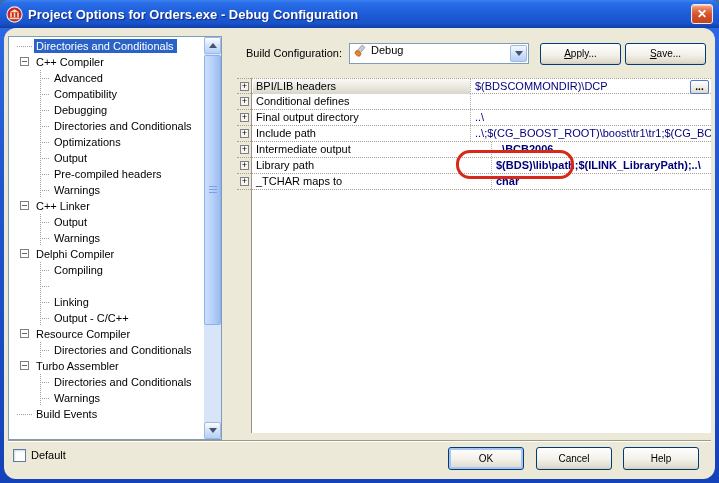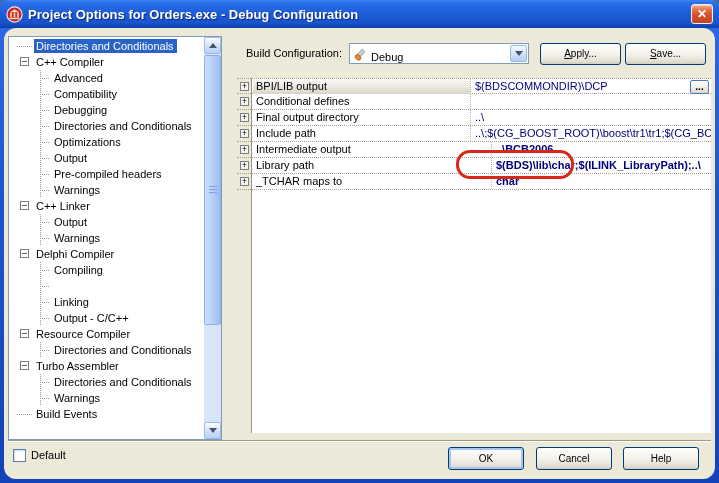--- a/index.html
+++ b/index.html
@@ -45,21 +45,21 @@
   .sb-btn.up{top:0;} .sb-btn.down{bottom:0;}
   .tri-up{width:0;height:0;border:4px solid transparent;border-bottom:5px solid #44546e;margin-top:-4px;}
   .tri-down{width:0;height:0;border:4px solid transparent;border-top:5px solid #44546e;margin-bottom:-4px;}
   .sb-thumb{position:absolute;left:0;top:18px;width:17px;height:270px;border:1px solid #8cb0f0;border-radius:2px;
     background:linear-gradient(90deg,#cde0fb 0%,#b6d0f7 50%,#9cbcf0 100%);}
   .grip{position:absolute;left:4px;top:50%;margin-top:-4px;width:8px;height:8px;
     background:repeating-linear-gradient(180deg,#7aa0e8 0 1px,transparent 1px 3px);}
   
   .bc-label{position:absolute;left:242px;top:15px;height:21px;line-height:21px;}
   .combo{position:absolute;left:345px;top:15px;width:180px;height:21px;background:#fff;
-    border:1px solid #7f9db9;display:flex;align-items:flex-end;}
+    border:1px solid #7f9db9;display:flex;align-items:flex-start;}
   .combo-ico{margin:0 3px 0 3px;flex:0 0 auto;}
   .combo-val{flex:1;}
   .combo-btn{width:17px;height:17px;margin:1px;border:1px solid #9ebae4;border-radius:2px;
     background:linear-gradient(180deg,#f4f9ff 0%,#d3e3fa 50%,#b4cef4 100%);
     display:flex;align-items:center;justify-content:center;flex:0 0 auto;}
   .btn{border:1px solid #003c74;border-radius:3px;text-align:center;
     background:linear-gradient(180deg,#ffffff 0%,#f2f0e8 55%,#e0dcce 90%,#d2cbbc 100%);
     font-size:10px;color:#000;}
   .btn .bl{display:block;}
   .btn.accel .bl::first-letter{text-decoration:underline;}
@@ -171,21 +171,21 @@
       </div>
     <div class="btn accel btn-save">
         <span class="bl">Save...</span>
       </div>
 
     <div class="grid">
       <div class="grid-gutter"></div>
       <div id="grid-rows">
           <div class="grow sel" style="top: 0px;">
             <span class="gexp">+</span>
-            <span class="gname">BPI/LIB output</span>
+            <span class="gname">BPI/LIB headers</span>
             <span class="gval">$(BDSCOMMONDIR)\DCP</span>
             <span class="ellipsis-btn">...</span>
           </div>
           <div class="grow" style="top: 16px;">
             <span class="gexp">+</span>
             <span class="gname">Conditional defines</span>
             <span class="gval"></span>
           </div>
           <div class="grow" style="top: 32px;">
             <span class="gexp">+</span>
@@ -198,21 +198,21 @@
             <span class="gval">..\;$(CG_BOOST_ROOT)\boost\tr1\tr1;$(CG_BO</span>
           </div>
           <div class="grow" style="top: 64px;">
             <span class="gexp">+</span>
             <span class="gname">Intermediate output</span>
             <span class="gval bold">..\BCB2006</span>
           </div>
           <div class="grow" style="top: 80px;">
             <span class="gexp">+</span>
             <span class="gname">Library path</span>
-            <span class="gval bold">$(BDS)\lib\char;$(ILINK_LibraryPath);..\</span>
+            <span class="gval bold">$(BDS)\lib\path;$(ILINK_LibraryPath);..\</span>
           </div>
           <div class="grow" style="top: 96px;">
             <span class="gexp">+</span>
             <span class="gname">_TCHAR maps to</span>
             <span class="gval bold">char</span>
           </div>
         </div>
     </div>
 
     <div class="annot"></div>

